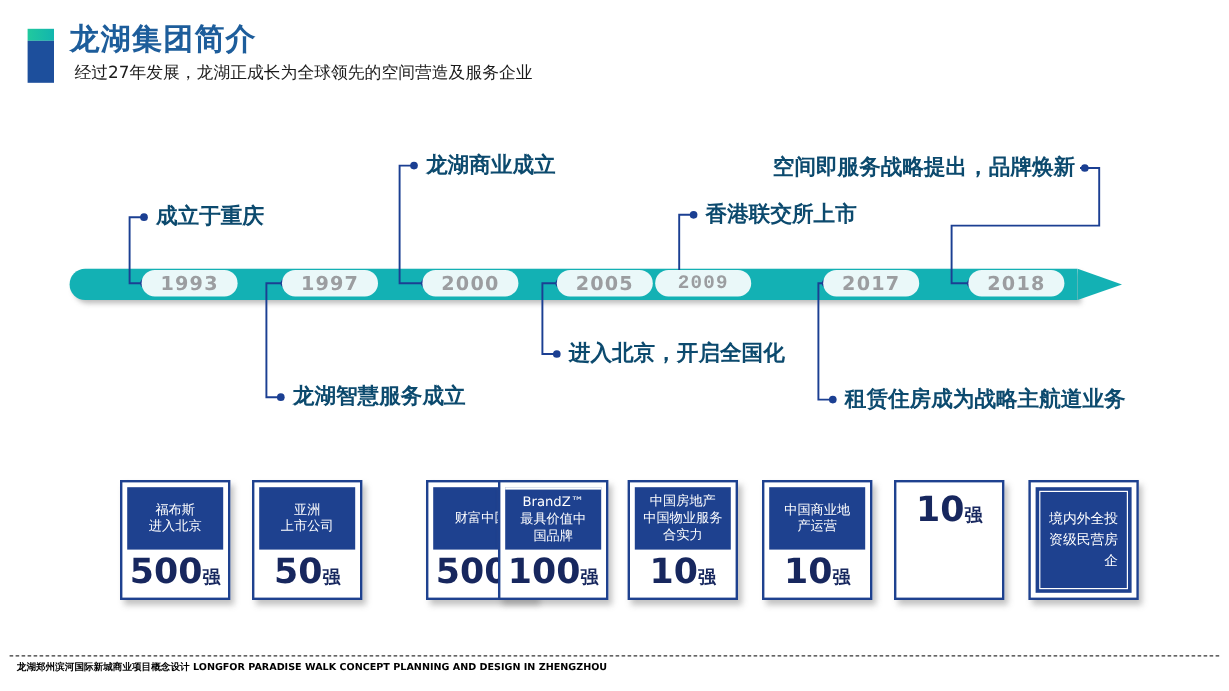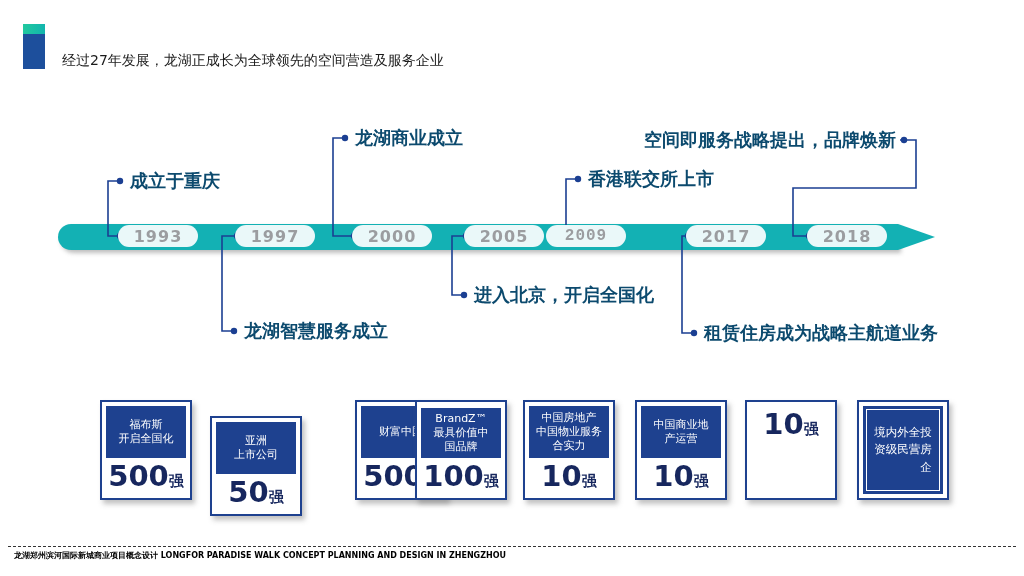--- a/index.html
+++ b/index.html
@@ -76,20 +76,21 @@
 </style>
 </head>
 <body>
 
 <div id="slide">
 
   <div class="title-icon">
     <div class="teal"></div>
     <div class="blue"></div>
   </div>
+  <h1 class="page-title">龙湖集团简介</h1>
   <p class="page-subtitle">经过27年发展，龙湖正成长为全球领先的空间营造及服务企业</p>
 
   <div class="tl-bar"></div>
   <div class="tl-arrow"></div>
 
   <svg id="connectors">
       <path d="M 121,236 L 108,236 L 108,181 L 118,181" fill="none" stroke="#1b3f92" stroke-width="1.6"></path>
       <circle cx="121" cy="236" r="4.2" fill="#1b3f92"></circle>
       <circle cx="120" cy="181" r="3.2" fill="#1b3f92"></circle>
       <path d="M 238,236 L 222,236 L 222,331 L 232,331" fill="none" stroke="#1b3f92" stroke-width="1.6"></path>
@@ -125,27 +126,27 @@
       <div class="callout" style="top: 320px; left: 244px;">龙湖智慧服务成立</div>
       <div class="callout" style="top: 127px; left: 355px;">龙湖商业成立</div>
       <div class="callout" style="top: 284px; left: 474px;">进入北京，开启全国化</div>
       <div class="callout" style="top: 168px; left: 588px;">香港联交所上市</div>
       <div class="callout" style="top: 322px; left: 704px;">租赁住房成为战略主航道业务</div>
       <div class="callout right" style="top: 129px; right: 128px;">空间即服务战略提出，品牌焕新</div>
     </div>
   <div id="badges">
       <div class="badge" style="left: 100px; width: 92px;">
         <div class="badge-top">福布斯
-开启全国化</div>
+进入北京</div>
         <div class="badge-num">
           <span class="num">500</span>
           <span class="unit">强</span>
         </div>
       </div>
-      <div class="badge" style="left: 210px; width: 92px; margin-top: 16px;">
+      <div class="badge" style="left: 210px; width: 92px;">
         <div class="badge-top">亚洲
 上市公司</div>
         <div class="badge-num">
           <span class="num">50</span>
           <span class="unit">强</span>
         </div>
       </div>
       <div class="badge" style="left: 313px; width: 92px; margin-left: 42px;">
         <div class="badge-top">财富中国</div>
         <div class="badge-num">

